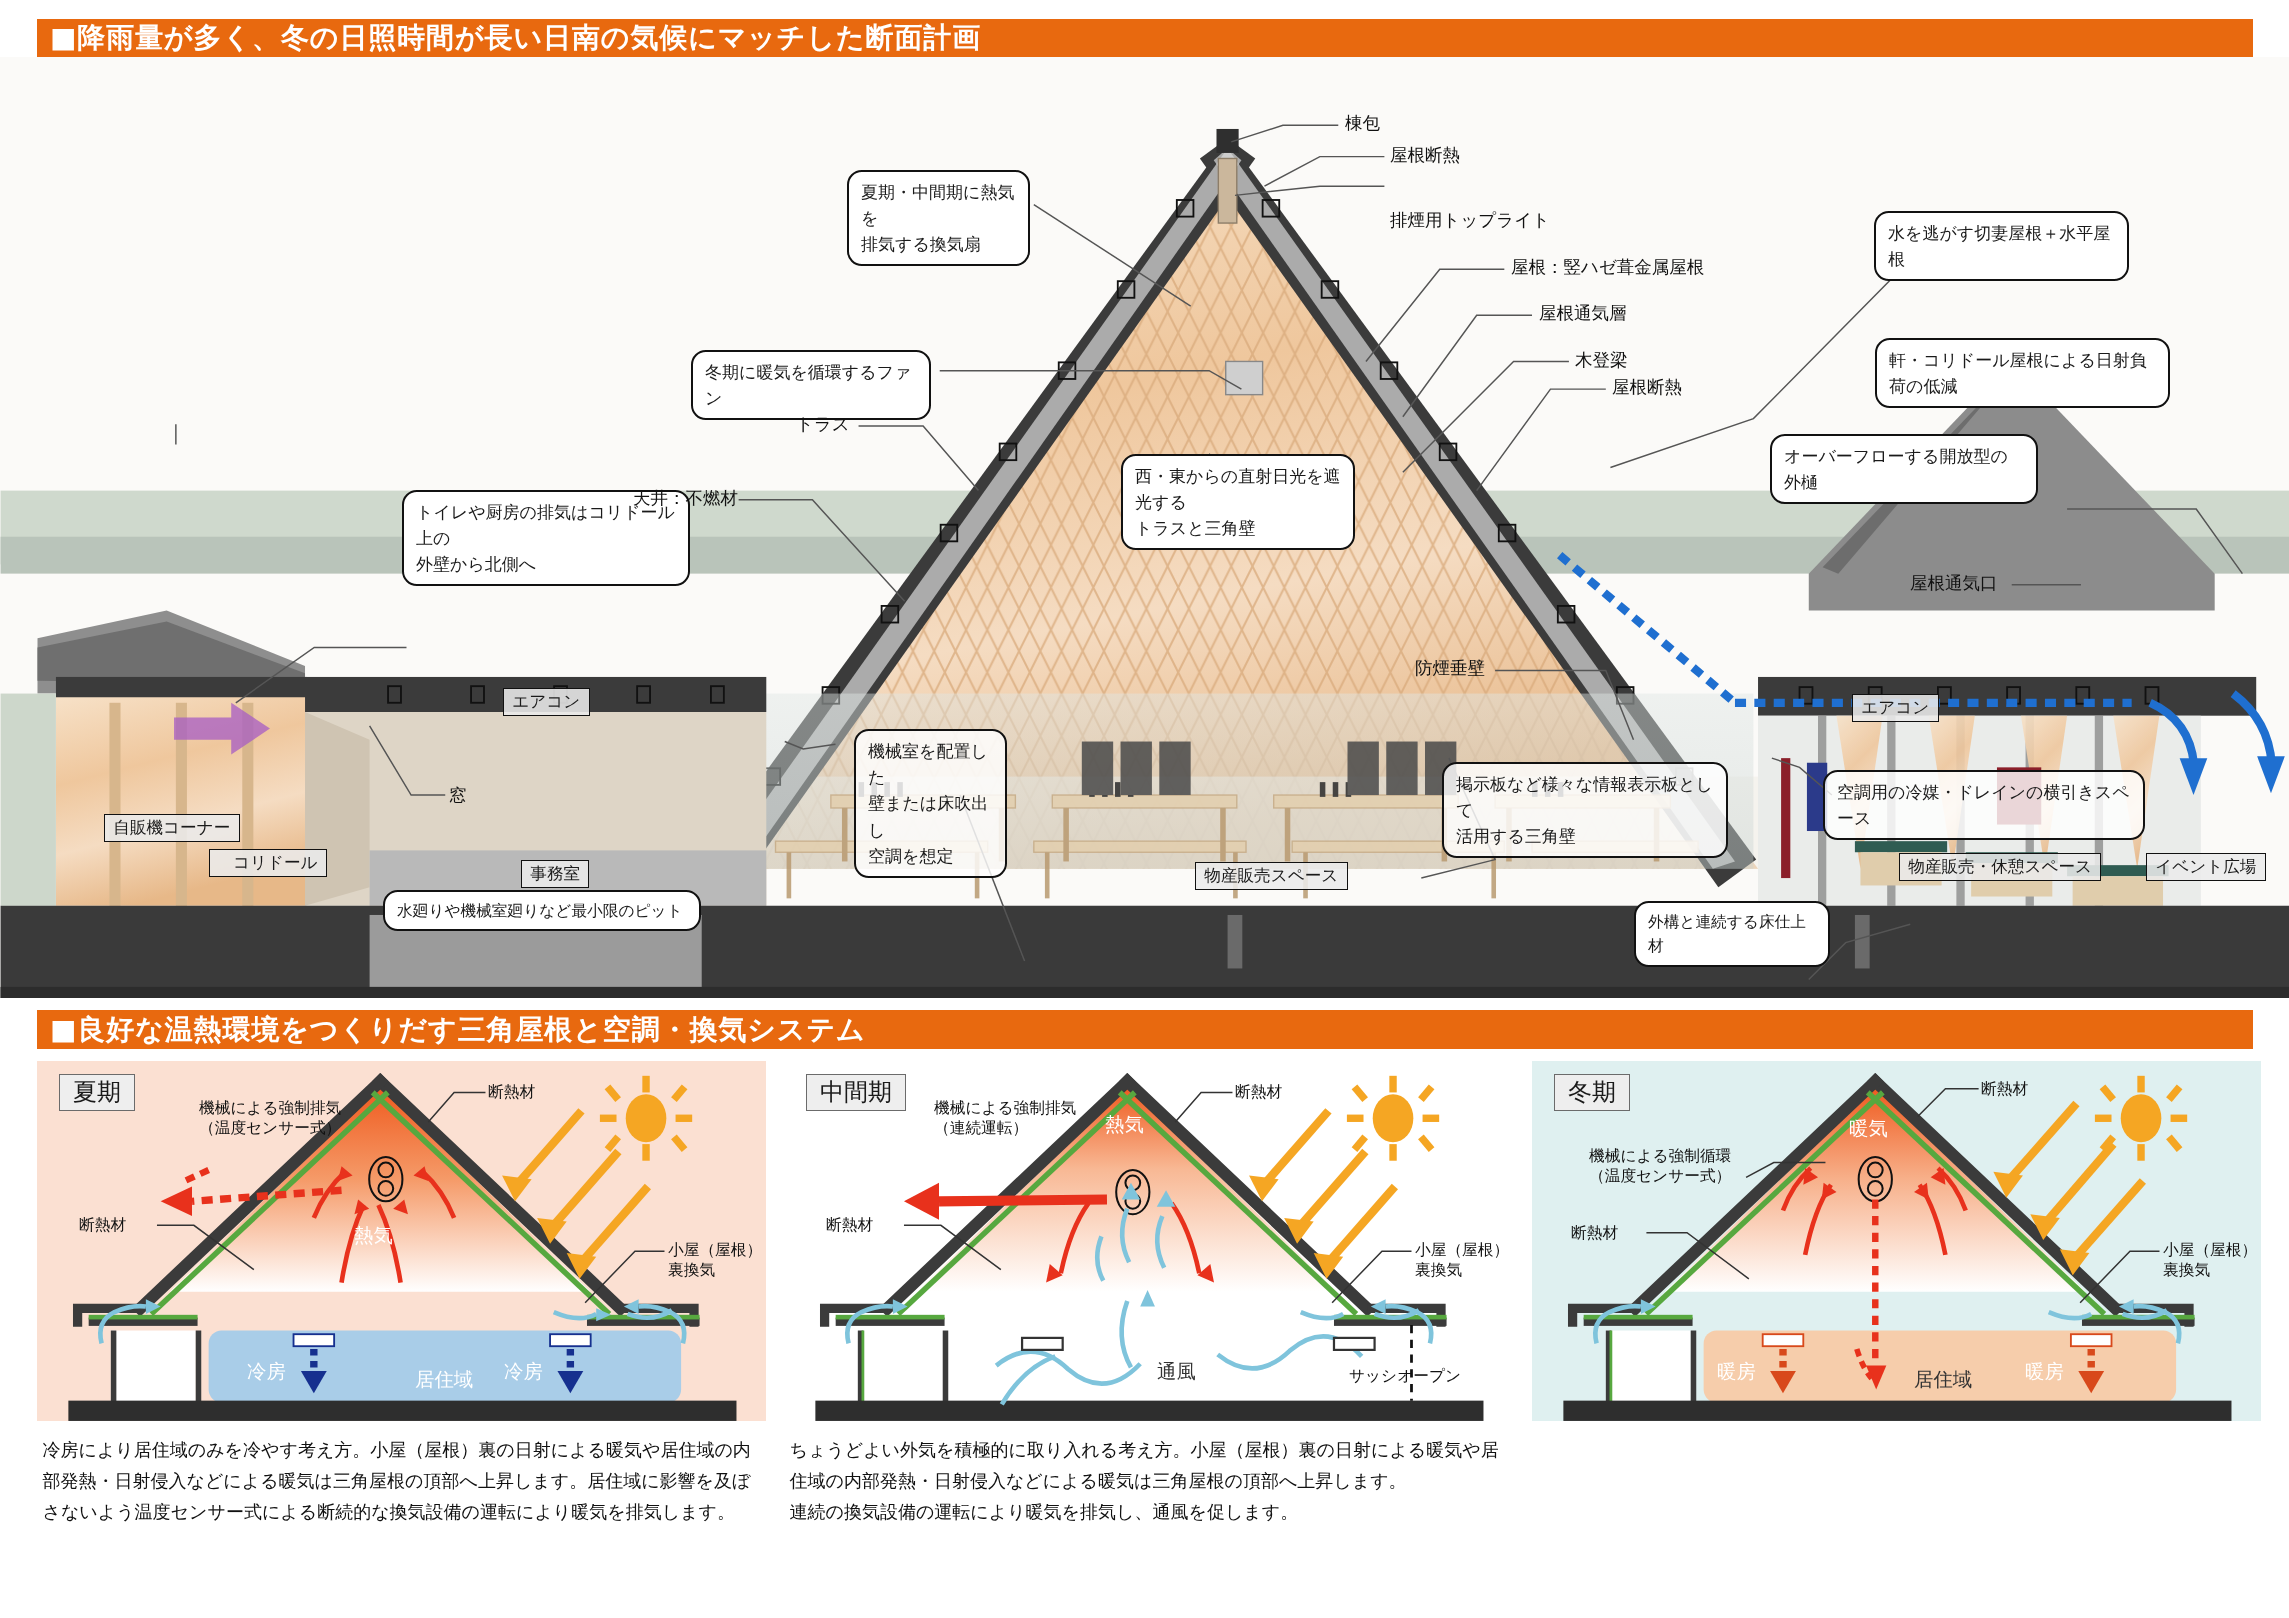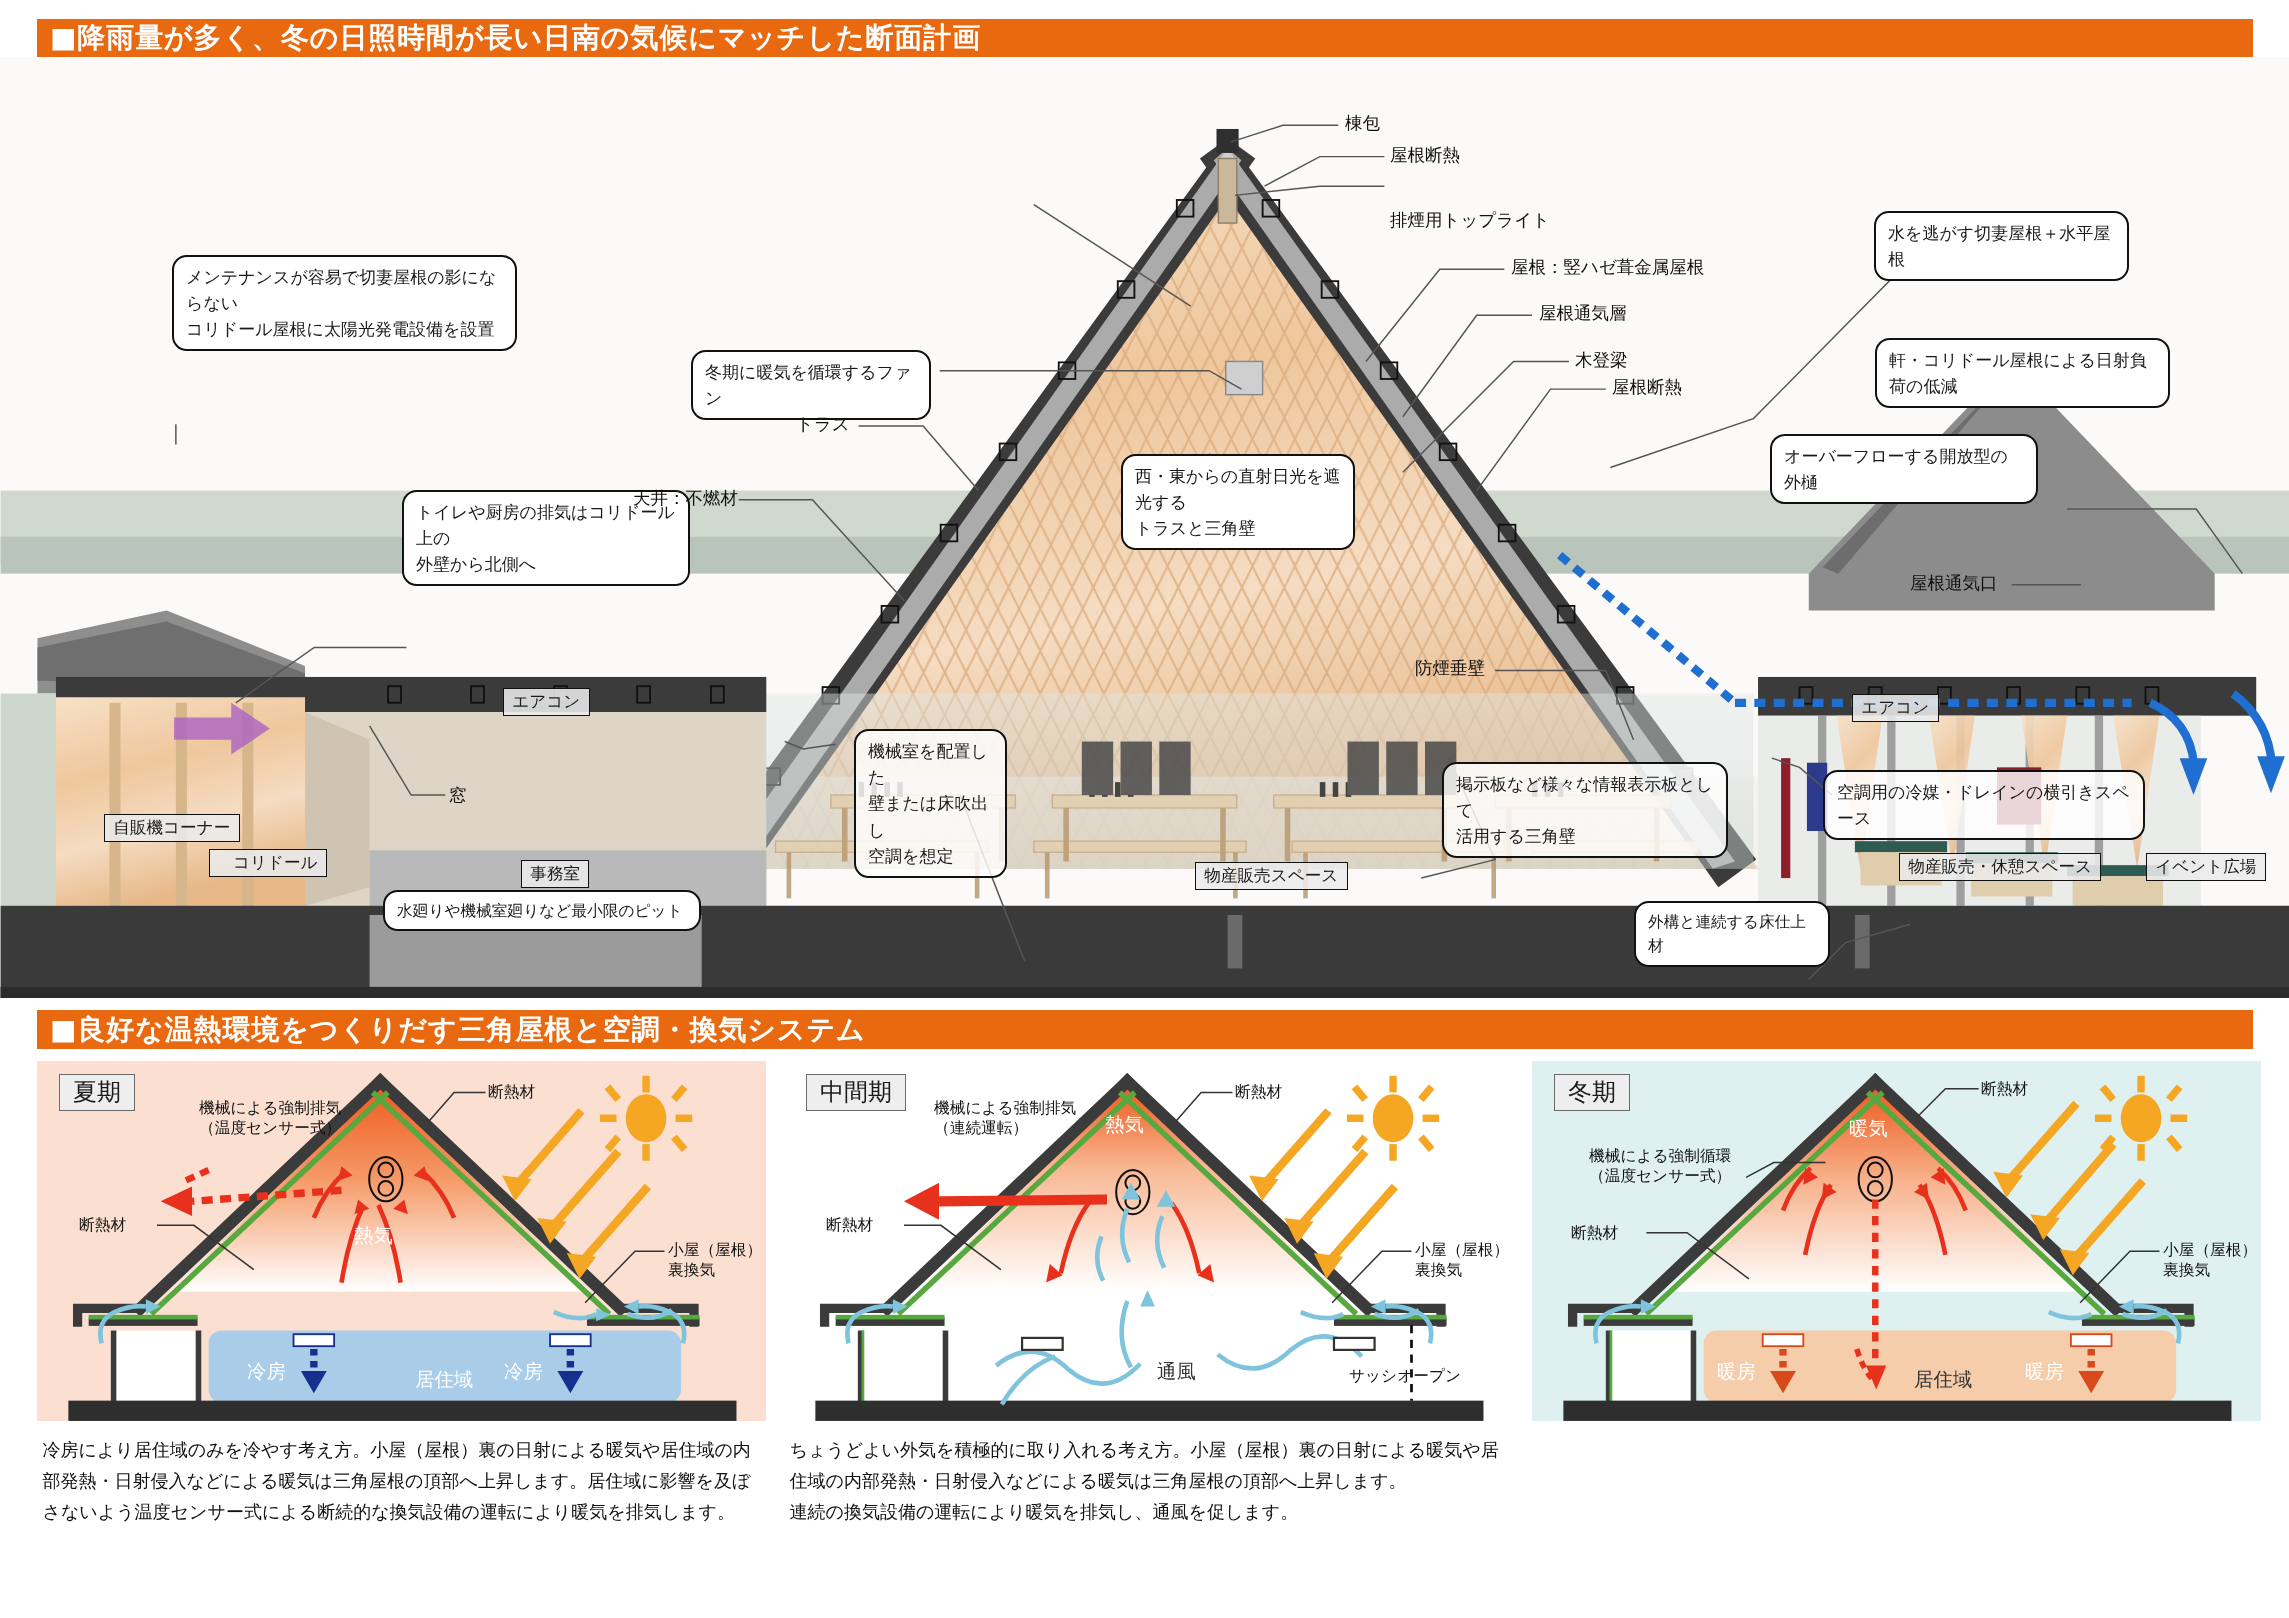--- a/index.html
+++ b/index.html
@@ -285,23 +285,23 @@
       <path d="M2240 490 L2380 490 L2430 560"></path>
 
       <path d="M2180 572 L2255 572"></path>
 
       <path d="M1985 800 L1950 770 L1920 760"></path>
 
       <path d="M1960 1000 L2000 960 L2070 940"></path>
     </g>
   </svg>
 
-  <div class="callout" style="left:172px;top:198px;width:345px;">メンテナンスが容易で切妻屋根の影にならない
-コリドール屋根に太陽光発電設備を設置</div>
-
+
+  <div class="callout" style="left:847px;top:113px;width:183px;">夏期・中間期に熱気を
+排気する換気扇</div>
 
   <div class="callout" style="left:691px;top:293px;width:240px;">冬期に暖気を循環するファン</div>
 
   <div class="callout" style="left:402px;top:433px;width:288px;">トイレや厨房の排気はコリドール上の
 外壁から北側へ</div>
 
   <div class="callout" style="left:1121px;top:397px;width:234px;">西・東からの直射日光を遮光する
 トラスと三角壁</div>
 
   <div class="callout semi" style="left:854px;top:672px;width:153px;">機械室を配置した

